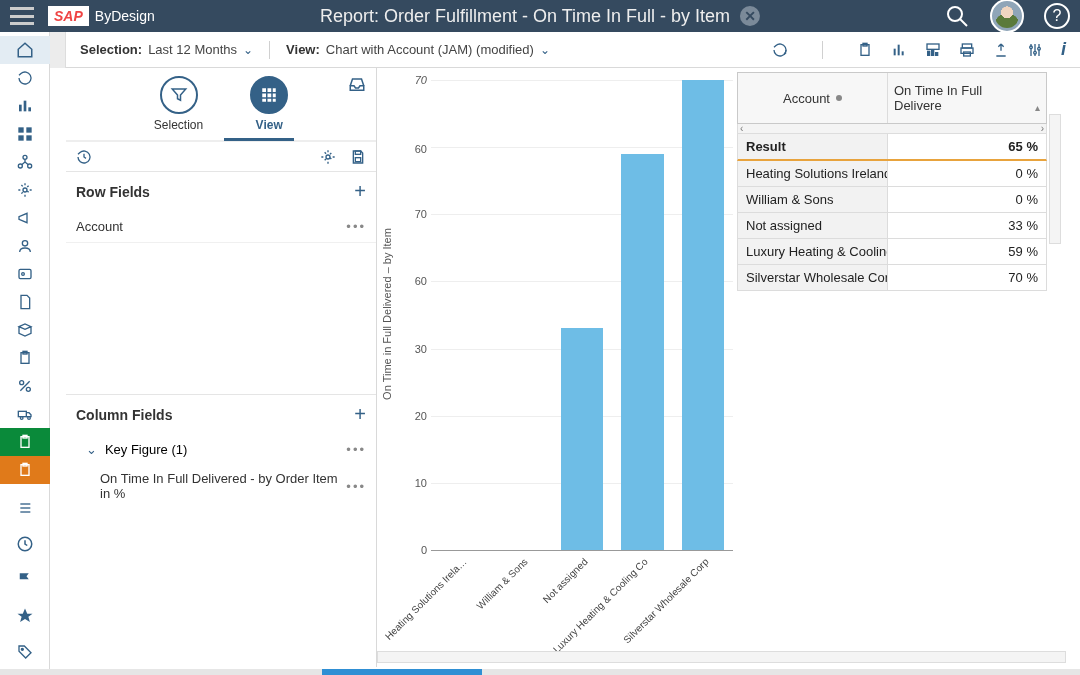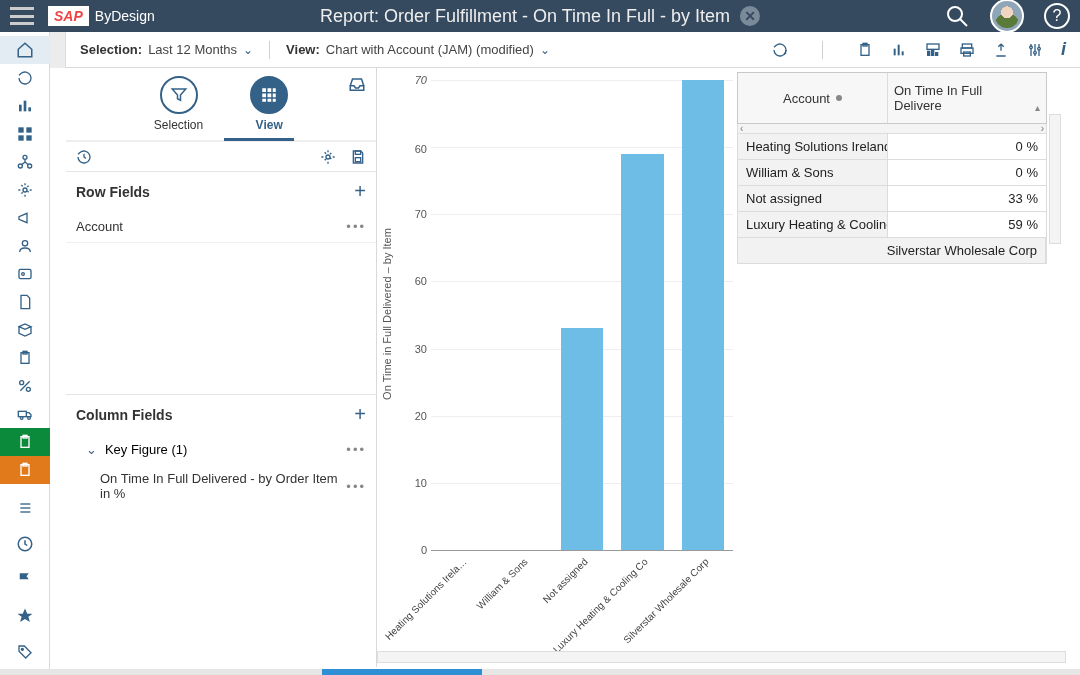--- a/index.html
+++ b/index.html
@@ -473,38 +473,43 @@
     <div class="th">
       <span>On Time In Full Delivere</span>
       <span style="color:#888;font-size:10px;">▴</span>
     </div>
   </div>
   <div class="mini-scroll">
       <span class="arrow left">‹</span>
       <span class="arrow right">›</span>
     </div>
   <div class="tbody" id="tbody">
+      <div class="tr result">
+        <div class="td">Result</div>
+        <div class="td">65 %</div>
+      </div>
       <div class="tr">
         <div class="td">Heating Solutions Ireland</div>
         <div class="td">0 %</div>
       </div>
       <div class="tr">
         <div class="td">William &amp; Sons</div>
         <div class="td">0 %</div>
       </div>
       <div class="tr">
         <div class="td">Not assigned</div>
         <div class="td">33 %</div>
       </div>
       <div class="tr">
         <div class="td">Luxury Heating &amp; Cooling Co</div>
         <div class="td">59 %</div>
       </div>
       <div class="tr">
         <div class="td">Silverstar Wholesale Corp</div>
+        <div class="td">70 %</div>
       </div>
     </div>
   <div class="vscroll-stub"></div>
 </div>
 
 <div class="bottom-scroll"></div>
 <div class="footer">
     <div class="accent"></div>
   </div>
 

